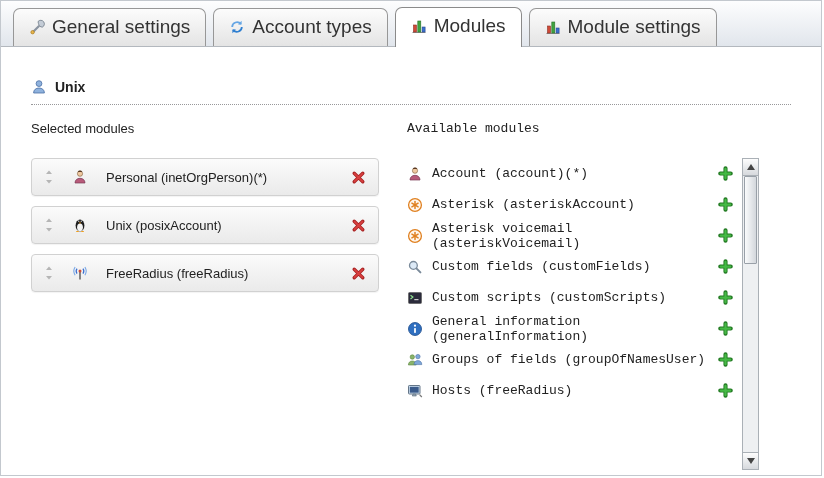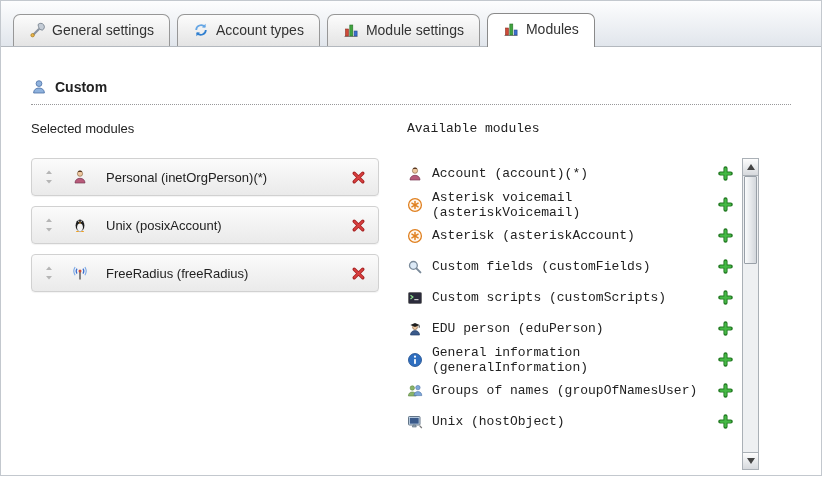--- a/index.html
+++ b/index.html
@@ -6,21 +6,21 @@
   body{width:824px;height:478px;overflow:hidden;font-family:"Liberation Sans",sans-serif;font-size:13px;color:#222;}
   .page{width:822px;height:476px;border:1px solid #c3c8ce;box-sizing:border-box;background:#fff;position:relative;}
 
   
   .tabbar{height:46px;background:linear-gradient(#fdfdfe,#e1e6ec);border-bottom:1px solid #b3b8be;
           display:flex;align-items:flex-end;padding-left:12px;box-sizing:border-box;}
   .tab{display:flex;align-items:center;gap:7px;padding:7px 15px 8px;margin-right:7px;
        background:linear-gradient(#fcfcfc,#e4e4e4);border:1px solid #979797;border-bottom:none;
        border-radius:7px 7px 0 0;color:#333;cursor:pointer;position:relative;white-space:nowrap;}
   .tab.active{background:#fff;margin-bottom:-1px;padding-bottom:10px;z-index:3;border-color:#8a8a8a;}
-  .tab-label{font-size:14px;}
+  .tab-label{font-size:19px;}
 
   
   .content{padding:18px 30px 0 30px;}
   .section-heading{display:flex;align-items:center;gap:8px;font-weight:bold;font-size:14px;
                    margin-top:14px;padding-bottom:9px;border-bottom:1px dotted #98989a;}
   .columns{display:flex;margin-top:16px;}
   .col-left{width:348px;margin-right:28px;flex:none;}
   .col-right{flex:1;min-width:0;font-family:Liberation Mono, monospace;}
   .col-heading{font-size:13px;color:#222;margin-bottom:22px;}
 
@@ -74,53 +74,53 @@
         <span class="icon">
           <svg width="16" height="16" viewBox="0 0 16 16">
             <path d="M12.8 8 a4.8 4.8 0 0 1 -8.6 2.9" stroke="#2f7fd0" stroke-width="1.8" fill="none"></path>
             <path d="M3.2 8 a4.8 4.8 0 0 1 8.6 -2.9" stroke="#64a5e4" stroke-width="1.8" fill="none"></path>
             <path d="M12.6 1.8 v3.6 h-3.6 z" fill="#64a5e4"></path>
             <path d="M3.4 14.2 v-3.6 h3.6 z" fill="#2f7fd0"></path>
           </svg>
         </span>
         <span class="tab-label">Account types</span>
       </div>
-      <div class="tab">
+      <div class="tab active">
         <span class="icon">
           <svg width="16" height="16" viewBox="0 0 16 16">
             <path d="M1.5 14.5 h13" stroke="#888" stroke-width="1"></path>
             <rect x="2.5" y="7" width="3" height="7" fill="#cf4a38" stroke="#8d2f22" stroke-width="0.6"></rect>
             <rect x="6.8" y="3" width="3" height="11" fill="#3fa43f" stroke="#2a702a" stroke-width="0.6"></rect>
             <rect x="11.1" y="9" width="3" height="5" fill="#3a6fd0" stroke="#27498c" stroke-width="0.6"></rect>
           </svg>
         </span>
-        <span class="tab-label">Module settings</span>
-      </div>
-      <div class="tab active">
+        <span class="tab-label">Modules</span>
+      </div>
+      <div class="tab">
         <span class="icon">
           <svg width="16" height="16" viewBox="0 0 16 16">
             <path d="M1.5 14.5 h13" stroke="#888" stroke-width="1"></path>
             <rect x="2.5" y="7" width="3" height="7" fill="#cf4a38" stroke="#8d2f22" stroke-width="0.6"></rect>
             <rect x="6.8" y="3" width="3" height="11" fill="#3fa43f" stroke="#2a702a" stroke-width="0.6"></rect>
             <rect x="11.1" y="9" width="3" height="5" fill="#3a6fd0" stroke="#27498c" stroke-width="0.6"></rect>
           </svg>
         </span>
-        <span class="tab-label">Modules</span>
+        <span class="tab-label">Module settings</span>
       </div>
     </div>
 
   <div class="content">
     <div class="section-heading">
       <span class="icon" id="section-icon">
           <svg width="16" height="16" viewBox="0 0 16 16">
             <circle cx="8" cy="4.6" r="2.9" fill="#8fb2dd" stroke="#4a6fa5" stroke-width="0.8"></circle>
             <path d="M2.6 14 c0-3.3 2.4-5 5.4-5 s5.4 1.7 5.4 5 z" fill="#8fb2dd" stroke="#4a6fa5" stroke-width="0.8"></path>
           </svg>
         </span>
-      <span>Custom</span>
+      <span>Unix</span>
     </div>
 
     <div class="columns">
       <div class="col-left">
         <div class="col-heading">Selected modules</div>
         <div id="selected-list">
             <div class="sel-card">
               <span class="drag">
                 <svg width="10" height="16" viewBox="0 0 10 16">
                   <path d="M5 1.5 L8 5 H2 z" fill="#b5b5b5"></path>
@@ -222,40 +222,40 @@
                 <span class="icon">
                   <svg width="16" height="16" viewBox="0 0 16 16">
                     <circle cx="8" cy="8" r="6.4" fill="#fff7ee" stroke="#e08020" stroke-width="1.3"></circle>
                     <g stroke="#e08020" stroke-width="1.5" stroke-linecap="round">
                       <path d="M8 4.4 v7.2"></path>
                       <path d="M4.9 6.2 l6.2 3.6"></path>
                       <path d="M11.1 6.2 l-6.2 3.6"></path>
                     </g>
                   </svg>
                 </span>
-                <span class="avail-label">Asterisk voicemail (asteriskVoicemail)</span>
+                <span class="avail-label">Asterisk (asteriskAccount)</span>
                 <span class="add-btn">
                   <svg width="15" height="15" viewBox="0 0 16 16">
                     <path d="M8 2.4 V13.6 M2.4 8 H13.6" stroke="#237a23" stroke-width="4.4" stroke-linecap="round"></path>
                     <path d="M8 3 V13 M3 8 H13" stroke="#45b945" stroke-width="2.4" stroke-linecap="round"></path>
                   </svg>
                 </span>
               </div>
               <div class="avail-row">
                 <span class="icon">
                   <svg width="16" height="16" viewBox="0 0 16 16">
                     <circle cx="8" cy="8" r="6.4" fill="#fff7ee" stroke="#e08020" stroke-width="1.3"></circle>
                     <g stroke="#e08020" stroke-width="1.5" stroke-linecap="round">
                       <path d="M8 4.4 v7.2"></path>
                       <path d="M4.9 6.2 l6.2 3.6"></path>
                       <path d="M11.1 6.2 l-6.2 3.6"></path>
                     </g>
                   </svg>
                 </span>
-                <span class="avail-label">Asterisk (asteriskAccount)</span>
+                <span class="avail-label">Asterisk voicemail (asteriskVoicemail)</span>
                 <span class="add-btn">
                   <svg width="15" height="15" viewBox="0 0 16 16">
                     <path d="M8 2.4 V13.6 M2.4 8 H13.6" stroke="#237a23" stroke-width="4.4" stroke-linecap="round"></path>
                     <path d="M8 3 V13 M3 8 H13" stroke="#45b945" stroke-width="2.4" stroke-linecap="round"></path>
                   </svg>
                 </span>
               </div>
               <div class="avail-row">
                 <span class="icon">
                   <svg width="16" height="16" viewBox="0 0 16 16">
@@ -273,37 +273,20 @@
               </div>
               <div class="avail-row">
                 <span class="icon">
                   <svg width="16" height="16" viewBox="0 0 16 16">
                     <rect x="1.5" y="2.5" width="13" height="11" rx="1" fill="#2b2b3b" stroke="#666" stroke-width="0.8"></rect>
                     <path d="M3.5 5.2 l2.4 1.9 -2.4 1.9" stroke="#8fe08f" stroke-width="1.2" fill="none"></path>
                     <path d="M7.3 9.6 h4.2" stroke="#cccccc" stroke-width="1.2"></path>
                   </svg>
                 </span>
                 <span class="avail-label">Custom scripts (customScripts)</span>
-                <span class="add-btn">
-                  <svg width="15" height="15" viewBox="0 0 16 16">
-                    <path d="M8 2.4 V13.6 M2.4 8 H13.6" stroke="#237a23" stroke-width="4.4" stroke-linecap="round"></path>
-                    <path d="M8 3 V13 M3 8 H13" stroke="#45b945" stroke-width="2.4" stroke-linecap="round"></path>
-                  </svg>
-                </span>
-              </div>
-              <div class="avail-row">
-                <span class="icon">
-                  <svg width="16" height="16" viewBox="0 0 16 16">
-                    <circle cx="8" cy="6.2" r="2.4" fill="#f0c8a0" stroke="#8a6a4a" stroke-width="0.7"></circle>
-                    <path d="M3.5 14 c0-2.8 2-4.4 4.5-4.4 s4.5 1.6 4.5 4.4 z" fill="#3a5a8a" stroke="#24406a" stroke-width="0.7"></path>
-                    <path d="M3.4 4 L8 2 l4.6 2 L8 6 z" fill="#1e1e1e"></path>
-                    <path d="M12.2 4.4 v2.3" stroke="#1e1e1e" stroke-width="0.9"></path>
-                  </svg>
-                </span>
-                <span class="avail-label">EDU person (eduPerson)</span>
                 <span class="add-btn">
                   <svg width="15" height="15" viewBox="0 0 16 16">
                     <path d="M8 2.4 V13.6 M2.4 8 H13.6" stroke="#237a23" stroke-width="4.4" stroke-linecap="round"></path>
                     <path d="M8 3 V13 M3 8 H13" stroke="#45b945" stroke-width="2.4" stroke-linecap="round"></path>
                   </svg>
                 </span>
               </div>
               <div class="avail-row">
                 <span class="icon">
                   <svg width="16" height="16" viewBox="0 0 16 16">
@@ -322,38 +305,38 @@
               </div>
               <div class="avail-row">
                 <span class="icon">
                   <svg width="16" height="16" viewBox="0 0 16 16">
                     <circle cx="5.3" cy="5" r="2.2" fill="#8ab46a" stroke="#5a8440" stroke-width="0.6"></circle>
                     <path d="M1.4 13 c0-2.6 1.7-4 3.9-4 s3.9 1.4 3.9 4 z" fill="#8ab46a" stroke="#5a8440" stroke-width="0.6"></path>
                     <circle cx="10.9" cy="4.6" r="2.2" fill="#7ea7d8" stroke="#4a6fa5" stroke-width="0.6"></circle>
                     <path d="M7 12.6 c0-2.6 1.7-4 3.9-4 s3.9 1.4 3.9 4 z" fill="#7ea7d8" stroke="#4a6fa5" stroke-width="0.6"></path>
                   </svg>
                 </span>
-                <span class="avail-label">Groups of names (groupOfNamesUser)</span>
+                <span class="avail-label">Groups of fields (groupOfNamesUser)</span>
                 <span class="add-btn">
                   <svg width="15" height="15" viewBox="0 0 16 16">
                     <path d="M8 2.4 V13.6 M2.4 8 H13.6" stroke="#237a23" stroke-width="4.4" stroke-linecap="round"></path>
                     <path d="M8 3 V13 M3 8 H13" stroke="#45b945" stroke-width="2.4" stroke-linecap="round"></path>
                   </svg>
                 </span>
               </div>
               <div class="avail-row">
                 <span class="icon">
                   <svg width="16" height="16" viewBox="0 0 16 16">
                     <rect x="1.5" y="2.5" width="11.5" height="8.5" rx="0.8" fill="#cfe0f0" stroke="#55687a" stroke-width="0.9"></rect>
                     <rect x="2.8" y="3.8" width="8.9" height="5.9" fill="#3a5a8a"></rect>
                     <path d="M6 11 h2.6 l0.7 2 h-4 z" fill="#9aa8b5" stroke="#55687a" stroke-width="0.6"></path>
                     <path d="M12.6 11.6 l2.2 2.4" stroke="#777" stroke-width="1.2"></path>
                   </svg>
                 </span>
-                <span class="avail-label">Unix (hostObject)</span>
+                <span class="avail-label">Hosts (freeRadius)</span>
                 <span class="add-btn">
                   <svg width="15" height="15" viewBox="0 0 16 16">
                     <path d="M8 2.4 V13.6 M2.4 8 H13.6" stroke="#237a23" stroke-width="4.4" stroke-linecap="round"></path>
                     <path d="M8 3 V13 M3 8 H13" stroke="#45b945" stroke-width="2.4" stroke-linecap="round"></path>
                   </svg>
                 </span>
               </div>
             </div>
           <div class="scrollbar">
             <div class="sb-btn sb-up">

